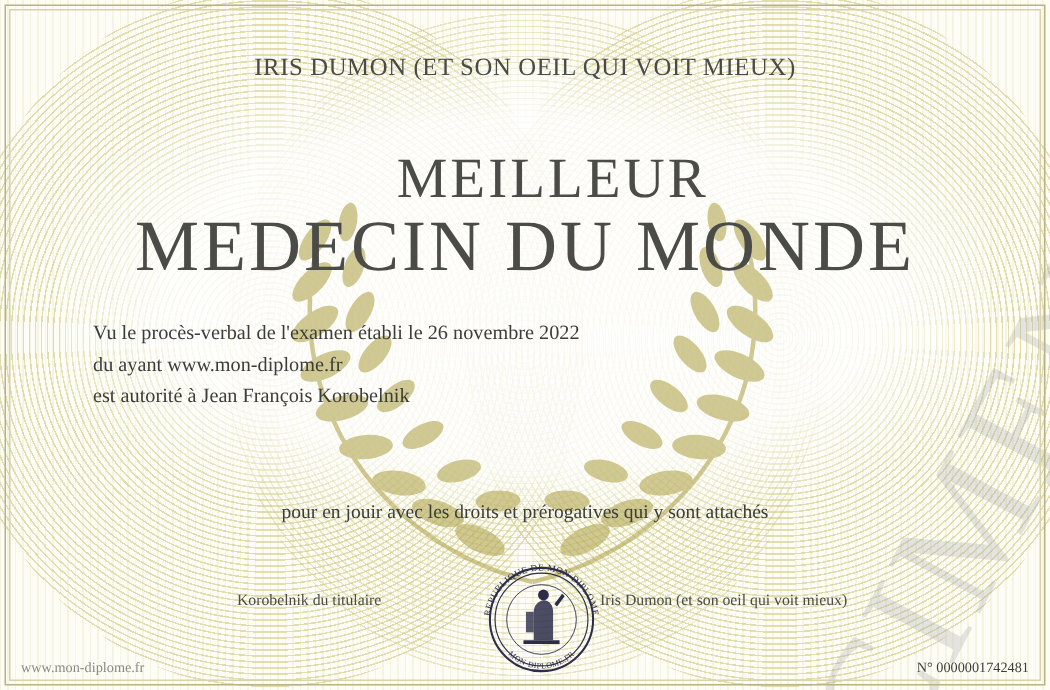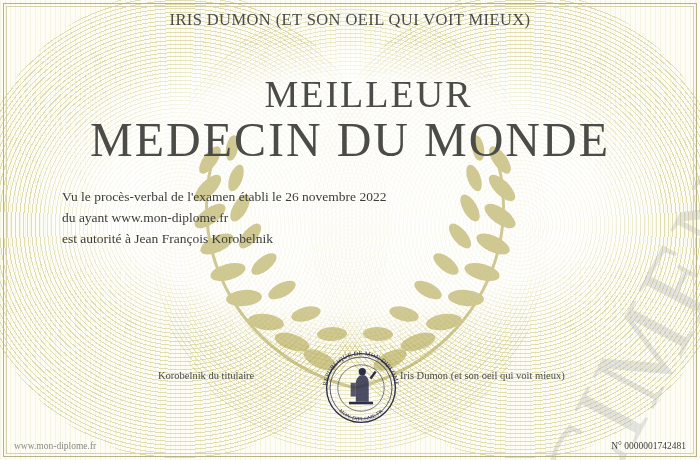--- a/index.html
+++ b/index.html
@@ -102,20 +102,21 @@
   .frame-inner {
     position: absolute;
     inset: 6px;
     border: 1px solid #d8d2ac;
   }
 
   
   .content {
     position: absolute;
     inset: 0;
+    margin-top: 25px;
   }
   .header-name {
     position: absolute;
     top: 10px;
     left: 0; right: 0;
     text-align: center;
     font-size: 16.5px;
     letter-spacing: 0.4px;
     color: #4a4a46;
   }
@@ -269,20 +270,21 @@
 
     <div class="title-1">MEILLEUR</div>
     <div class="title-2">MEDECIN DU MONDE</div>
 
     <div class="body-block">
       <div>Vu le procès-verbal de l'examen établi le 26 novembre 2022</div>
       <div>du ayant www.mon-diplome.fr</div>
       <div>est autorité à Jean François Korobelnik</div>
     </div>
 
+    <div class="rights-line">pour en jouir avec les droits et prérogatives qui y sont attachés</div>
 
     <div class="sig-left">Korobelnik du titulaire</div>
     <div class="sig-right">Iris Dumon (et son oeil qui voit mieux)</div>
 
     <svg class="seal" viewBox="0 0 100 100">
       <defs>
         <path id="arcTop" d="M 10,52 A 40,40 0 0 1 90,52"></path>
         <path id="arcBottom" d="M 14,52 A 36,36 0 0 0 86,52"></path>
       </defs>
       <circle cx="50" cy="50" r="40" fill="none" stroke="#2d2d4a" stroke-width="1.6"></circle>

